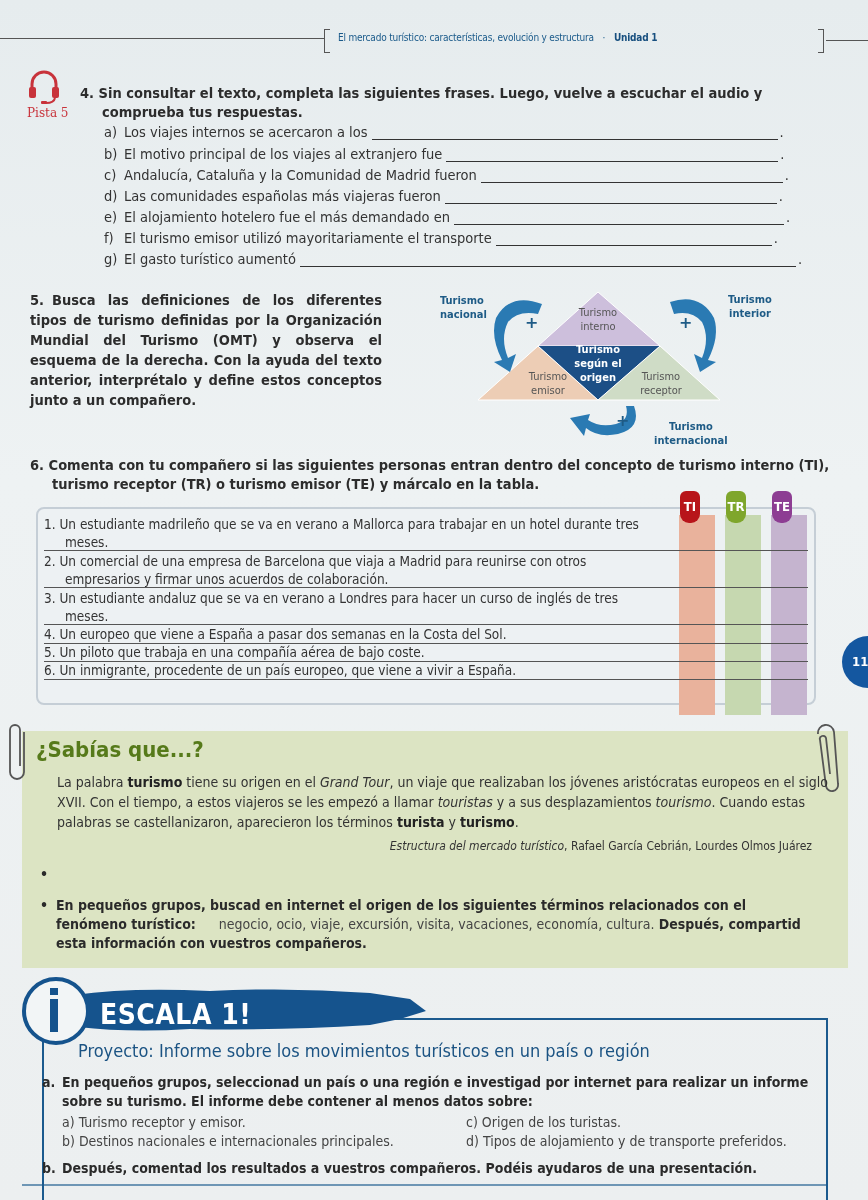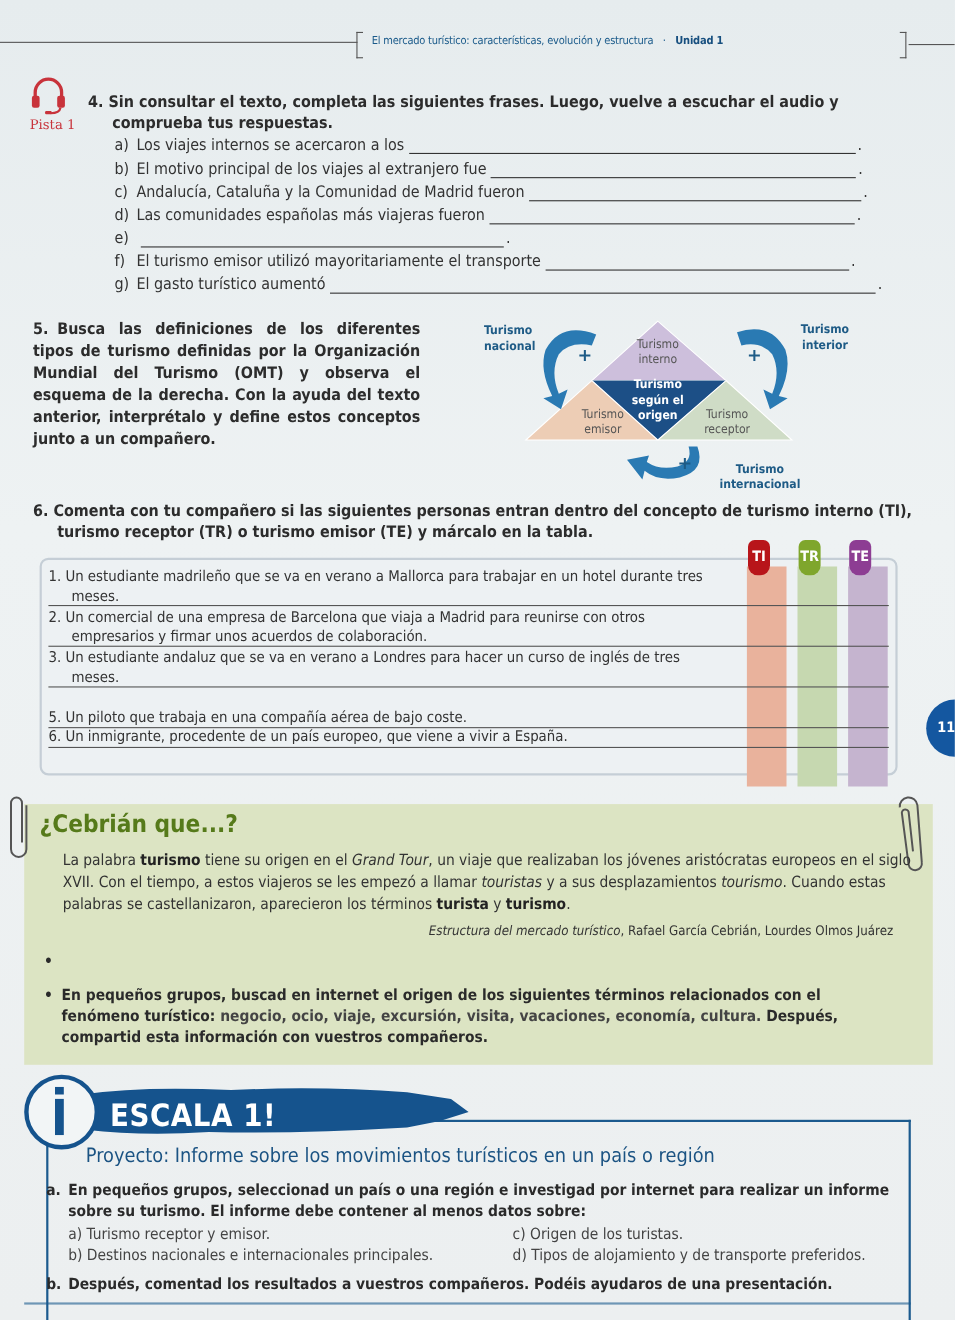--- a/index.html
+++ b/index.html
@@ -63,21 +63,21 @@
   
   .sabias { position: absolute; left: 22px; top: 731px; width: 826px; height: 237px; background: #dce4c3; }
   .sabias-title { position: absolute; left: 36px; top: 737px; font-size: 22px; color: #567a1a; font-weight: bold; }
   .sabias-text { position: absolute; left: 36px; top: 772px; width: 780px; font-size: 14px; line-height: 20px; color: #333; margin-left: 21px; }
   .sabias-text b { color: #222; }
   .sabias-src { position: absolute; left: 360px; top: 839px; width: 452px; text-align: right; font-size: 12px; font-style: italic; color: #333; }
   .sabias-src span.n { font-style: normal; }
   .bullet { position: absolute; left: 40px; font-size: 14px; line-height: 19px; color: #2a2a2a; width: 776px; padding-left: 16px; }
   .bullet .bd { position: absolute; left: 0; top: 0; font-weight: bold; }
   .bullet b { font-weight: bold; }
-  .bullet .reg { font-weight: bold; color: #444; }
+  .bullet .reg { font-weight: normal; color: #444; margin-left: 19px; }
   .clip { position: absolute; }
 
   
   .esc-box { position: absolute; left: 42px; top: 1018px; width: 786px; height: 182px; border: 2px solid #1b5a8e; border-bottom: none; border-top: 2px solid #1b5a8e; }
   .esc-brush { position: absolute; left: 70px; top: 985px; width: 360px; height: 48px; }
   .esc-circle { position: absolute; left: 22px; top: 977px; width: 68px; height: 68px; border-radius: 50%; border: 4px solid #15538d; background: #f2f5f6; }
   .esc-i { position: absolute; left: 49px; top: 988px; width: 10px; height: 44px; }
   .esc-label { position: absolute; left: 100px; top: 998px; font-size: 28px; font-weight: bold; color: #fff; letter-spacing: 0.5px; }
   .esc-title { position: absolute; left: 78px; top: 1040px; font-size: 18px; color: #1b5383; }
   .esc-p { position: absolute; left: 42px; font-size: 14px; line-height: 19px; color: #2a2a2a; }
@@ -100,21 +100,21 @@
   <div class="hdr-brk-r"></div>
   <div class="hdr-line-r"></div>
 
   <svg class="pista-icon" viewBox="0 0 36 36">
     <path d="M6 22 V16 A12 12 0 0 1 30 16 V22" fill="none" stroke="#c8333b" stroke-width="3"></path>
     <rect x="3" y="19" width="7" height="11" rx="2" fill="#c8333b"></rect>
     <rect x="26" y="19" width="7" height="11" rx="2" fill="#c8333b"></rect>
     <path d="M29 30 Q28 35 20 35" fill="none" stroke="#c8333b" stroke-width="2"></path>
     <rect x="15" y="33" width="6" height="3" rx="1" fill="#c8333b"></rect>
   </svg>
-  <div class="pista-label">Pista 1</div>
+  <div class="pista-label">Pista 5</div>
 
   <div class="q-title q4">
     <div>4. Sin consultar el texto, completa las siguientes frases. Luego, vuelve a escuchar el audio y</div>
     <div style="padding-left:22px;">comprueba tus respuestas.</div>
   </div>
 
   <div class="fill" style="top:124px;">
     <span style="width:20px;display:inline-block;">a)</span>
       <span>Los viajes internos se acercaron a los</span>
       <span class="blank" style="width:406px;"></span>
@@ -133,20 +133,21 @@
       <span class="dot">.</span>
   </div>
   <div class="fill" style="top:188px;">
     <span style="width:20px;display:inline-block;">d)</span>
       <span>Las comunidades españolas más viajeras fueron</span>
       <span class="blank" style="width:332px;"></span>
       <span class="dot">.</span>
   </div>
   <div class="fill" style="top:209px;">
     <span style="width:20px;display:inline-block;">e)</span>
+      <span>El alojamiento hotelero fue el más demandado en</span>
       <span class="blank" style="width:330px;"></span>
       <span class="dot">.</span>
   </div>
   <div class="fill" style="top:230px;">
     <span style="width:20px;display:inline-block;">f)</span>
       <span>El turismo emisor utilizó mayoritariamente el transporte</span>
       <span class="blank" style="width:276px;"></span>
       <span class="dot">.</span>
   </div>
   <div class="fill" style="top:251px;">
@@ -223,33 +224,34 @@
   <div class="tab ti">TI</div>
   <div class="tab tr">TR</div>
   <div class="tab te">TE</div>
 
   <div class="row" style="top:515px;width:620px;border:none;"><span>1. Un estudiante madrileño que se va en verano a Mallorca para trabajar en un hotel durante tres meses.</span></div>
   <div class="row" style="top:533px;height:18px;border-bottom:1px solid #555;"></div>
   <div class="row" style="top:552px;width:620px;border:none;"><span>2. Un comercial de una empresa de Barcelona que viaja a Madrid para reunirse con otros empresarios y firmar unos acuerdos de colaboración.</span></div>
   <div class="row" style="top:570px;height:18px;"></div>
   <div class="row" style="top:589px;width:620px;border:none;"><span>3. Un estudiante andaluz que se va en verano a Londres para hacer un curso de inglés de tres meses.</span></div>
   <div class="row" style="top:607px;height:18px;"></div>
+  <div class="row" style="top:625px;"><span>4. Un europeo que viene a España a pasar dos semanas en la Costa del Sol.</span></div>
   <div class="row" style="top:643px;"><span>5. Un piloto que trabaja en una compañía aérea de bajo coste.</span></div>
   <div class="row" style="top:661px;"><span>6. Un inmigrante, procedente de un país europeo, que viene a vivir a España.</span></div>
 
   <div class="pagenum">11</div>
 
   <div class="sabias"></div>
   <svg class="clip" style="left:8px;top:722px;" width="22" height="62" viewBox="0 0 22 62">
     <path d="M16 10 V50 A7 7 0 0 1 2 50 V8 A5 5 0 0 1 12 8 V44" fill="none" stroke="#555" stroke-width="1.8"></path>
   </svg>
   <svg class="clip" style="left:812px;top:722px;" width="30" height="72" viewBox="0 0 30 72">
     <path d="M6 12 A8 8 0 0 1 22 10 L26 62 A6 6 0 0 1 14 64 L8 18 A3 3 0 0 1 14 16 L18 52" fill="none" stroke="#555" stroke-width="1.8"></path>
   </svg>
-  <div class="sabias-title">¿Cebrián que...?</div>
+  <div class="sabias-title">¿Sabías que...?</div>
   <div class="sabias-text">
     <span>La palabra </span><b>turismo</b><span> tiene su origen en el </span><i>Grand Tour</i><span>, un viaje que realizaban los jóvenes aristócratas europeos en el siglo XVII. Con el tiempo, a estos viajeros se les empezó a llamar </span><i>touristas</i><span> y a sus desplazamientos </span><i>tourismo</i><span>. Cuando estas palabras se castellanizaron, aparecieron los términos </span><b>turista</b><span> y </span><b>turismo</b><span>.</span>
   </div>
   <div class="sabias-src">
     <span>Estructura del mercado turístico</span><span class="n">, Rafael García Cebrián, Lourdes Olmos Juárez</span>
   </div>
   <div class="bullet" style="top:865px;font-weight:bold;">
     <span class="bd">•</span>
   </div>
   <div class="bullet" style="top:896px;">

